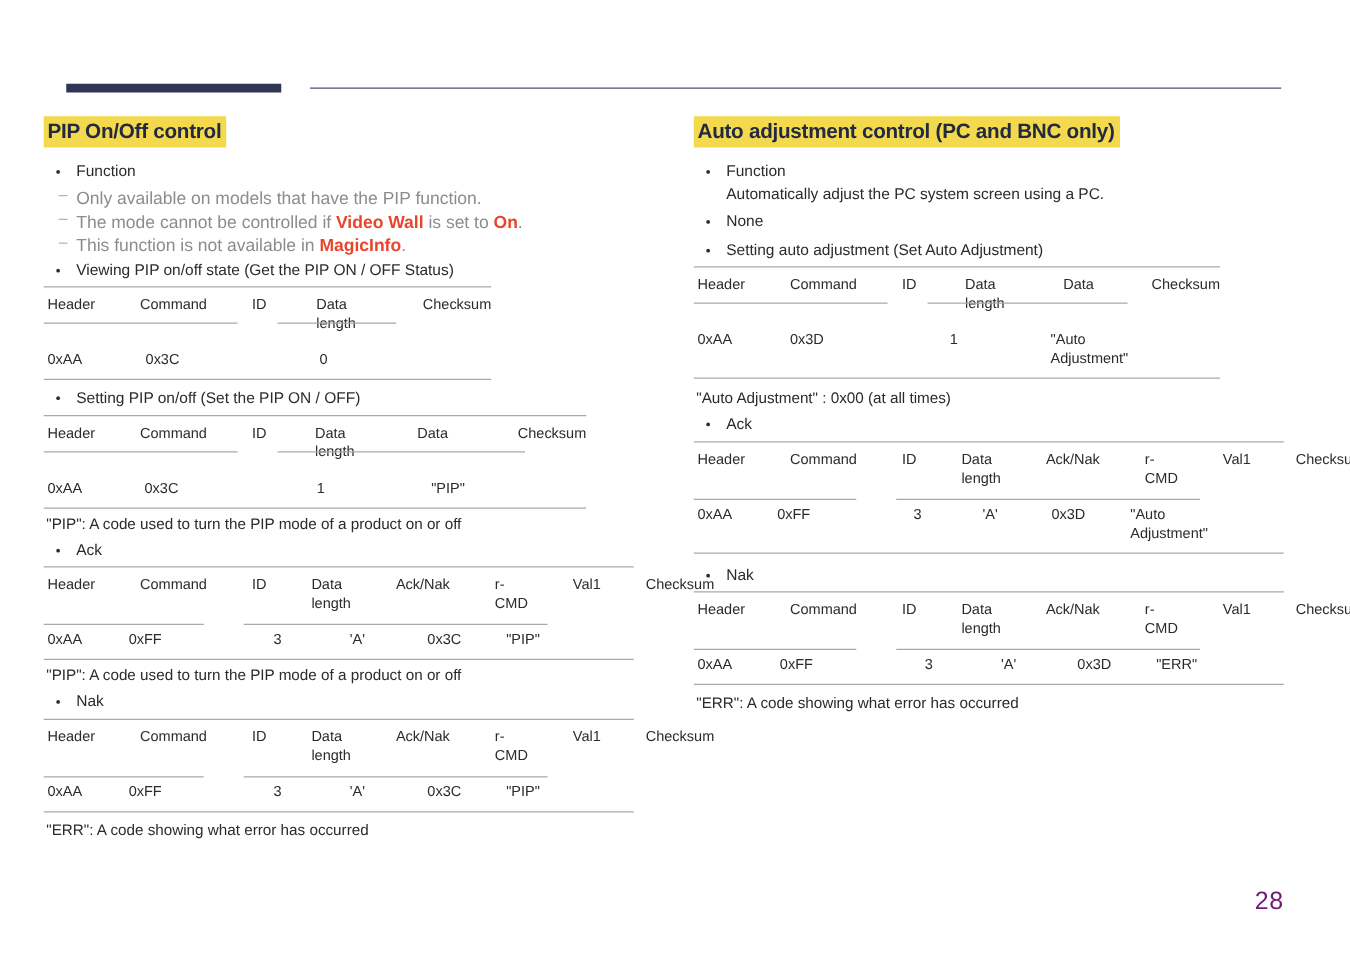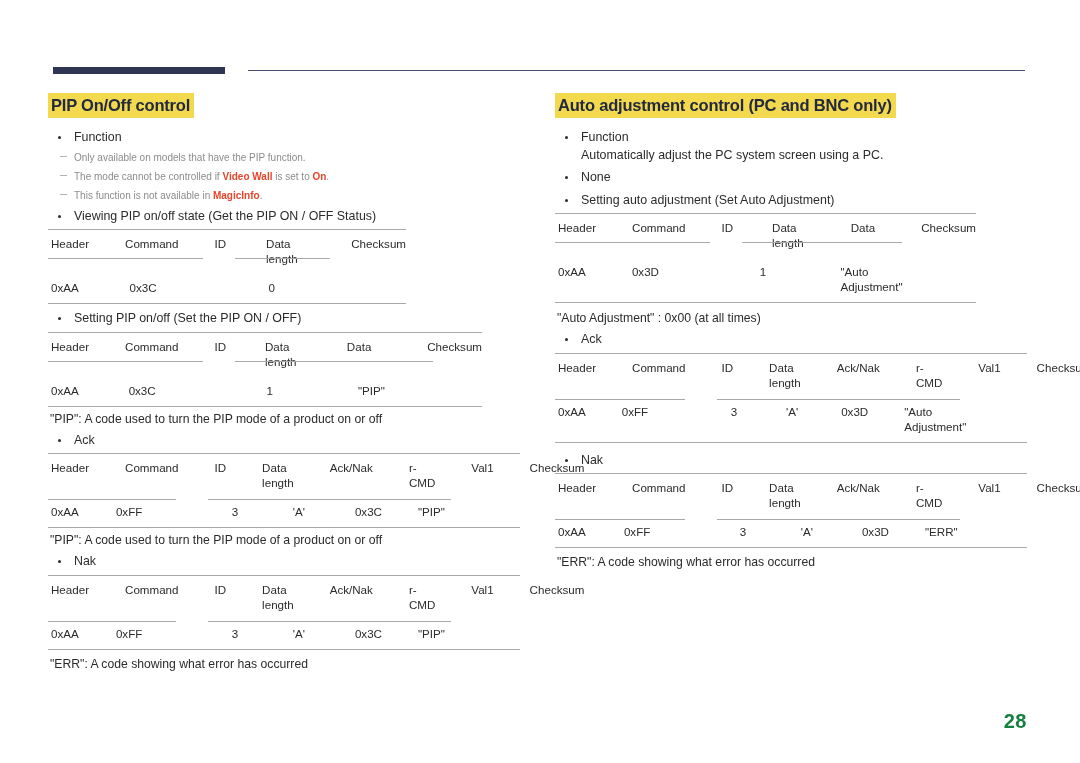--- a/index.html
+++ b/index.html
@@ -37,21 +37,21 @@
     width: 777px;
     height: 1.2px;
     background: #4a5070;
   }
 
   
   .col {
     position: absolute;
     top: 93px;
   }
-  .col-left  { left: 48px;  width: 474px; }
+  .col-left  { left: 35px;  width: 474px; }
   .col-right { left: 555px; width: 474px; }
 
   
   .sect-title {
     display: inline-block;
     background: #f2d94e;
     color: #23293f;
     font-size: 16.5px;
     font-weight: bold;
     line-height: 1.22;
@@ -80,21 +80,21 @@
     background: #2b2b2b;
   }
   .bullet .sub {
     display: block;
   }
 
   
   .note {
     position: relative;
     padding-left: 26px;
-    font-size: 10px;
+    font-size: 14px;
     line-height: 16px;
     color: #8c8c8c;
     margin: 3px 0 3px 0;
   }
   .note::before {
     content: "";
     position: absolute;
     left: 12px;
     top: 6px;
     width: 7px;
@@ -140,23 +140,22 @@
     background: #a9a9a9;
     left: 0;
   }
 
   
   .pageno {
     position: absolute;
     right: 53px;
     bottom: 30px;
     font-size: 20px;
-    color: #15803d;
+    color: #701a75;
     letter-spacing: 0.5px;
-    font-weight: bold;
   }
 </style>
 </head>
 <body>
 
 <div class="top-rule-wrap">
   <div class="rule-thick"></div>
   <div class="rule-thin"></div>
 </div>
 

